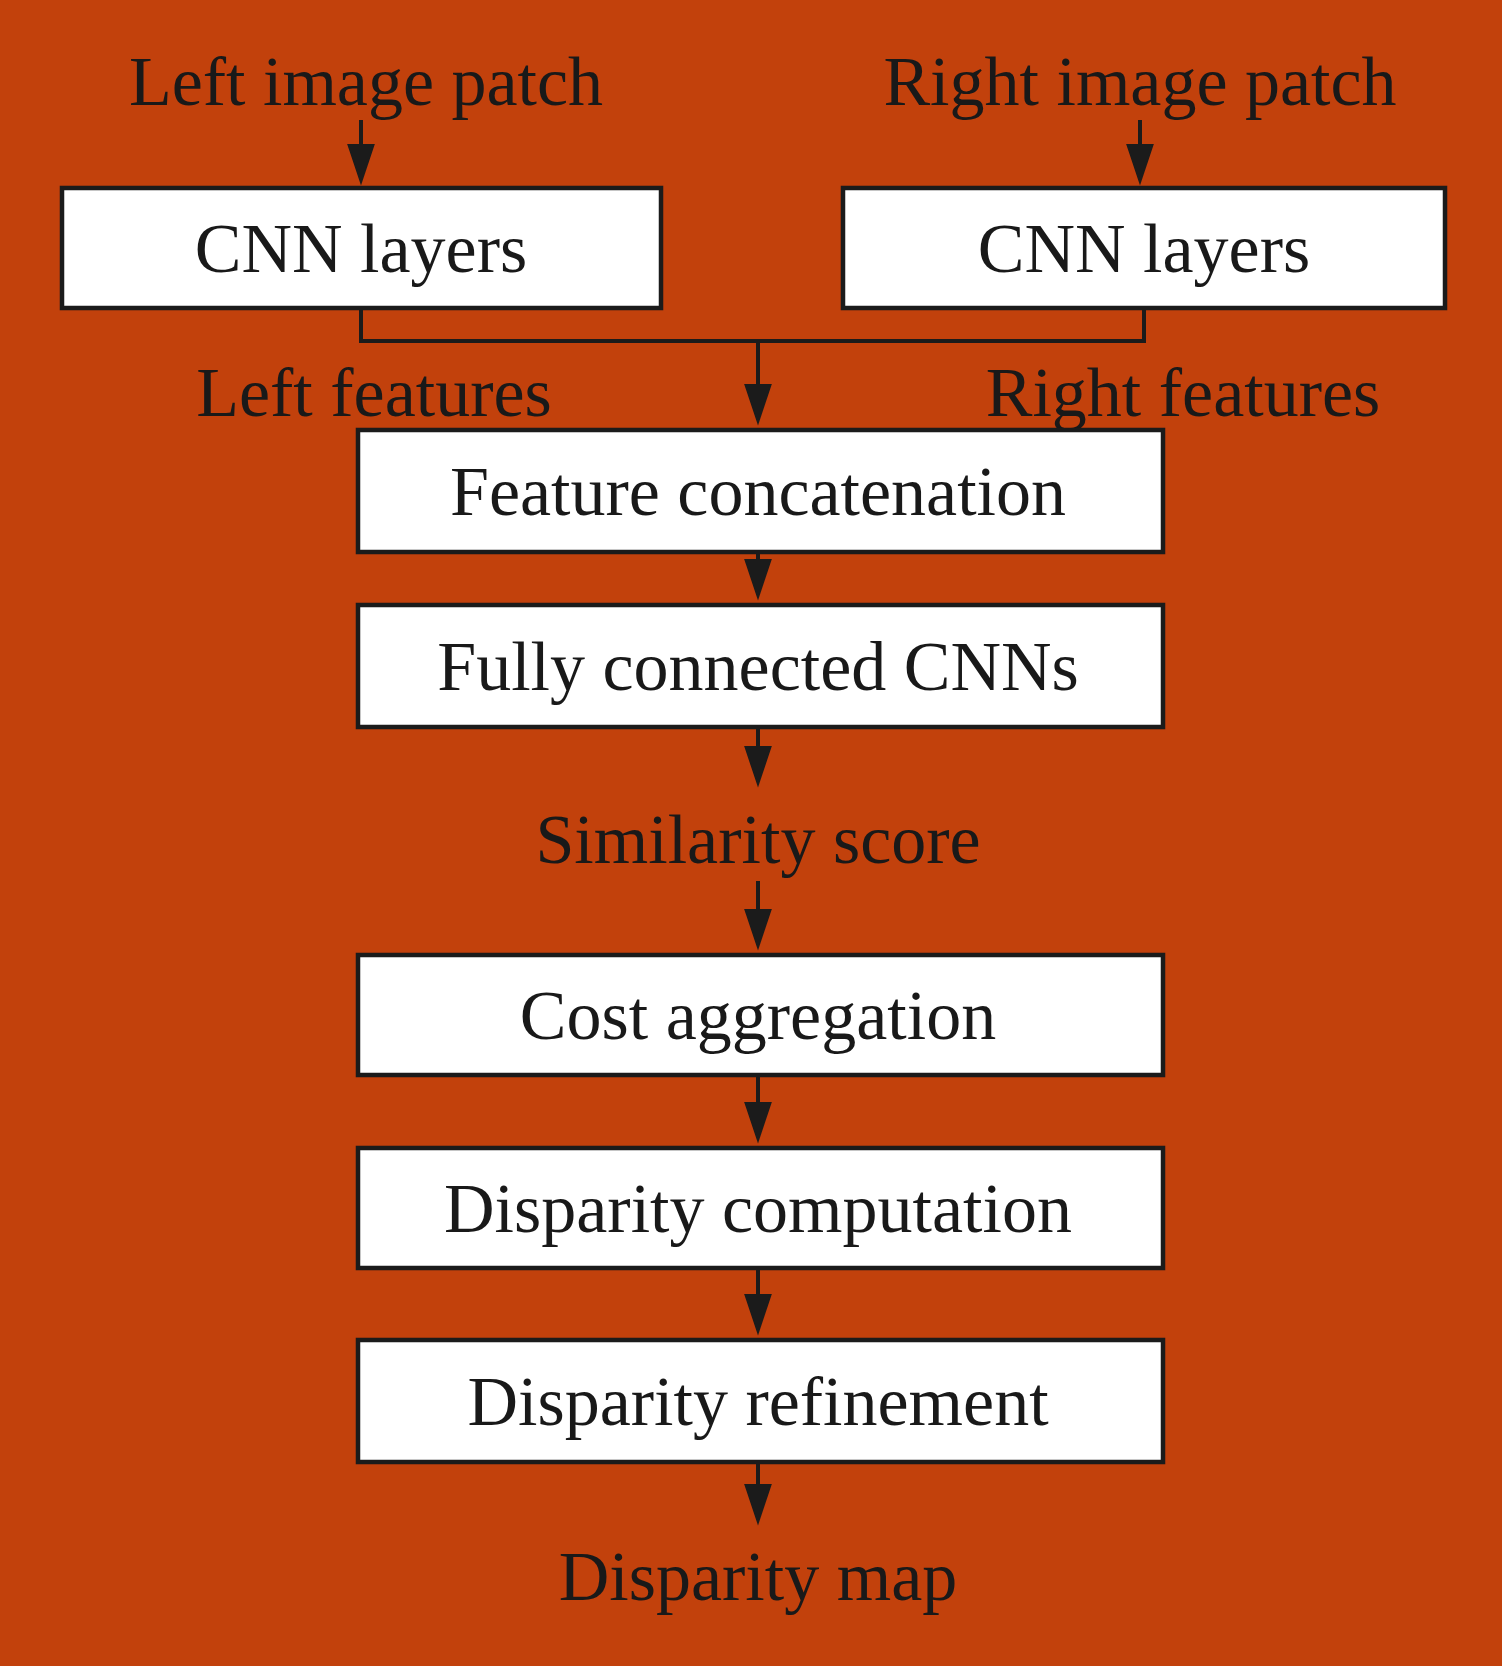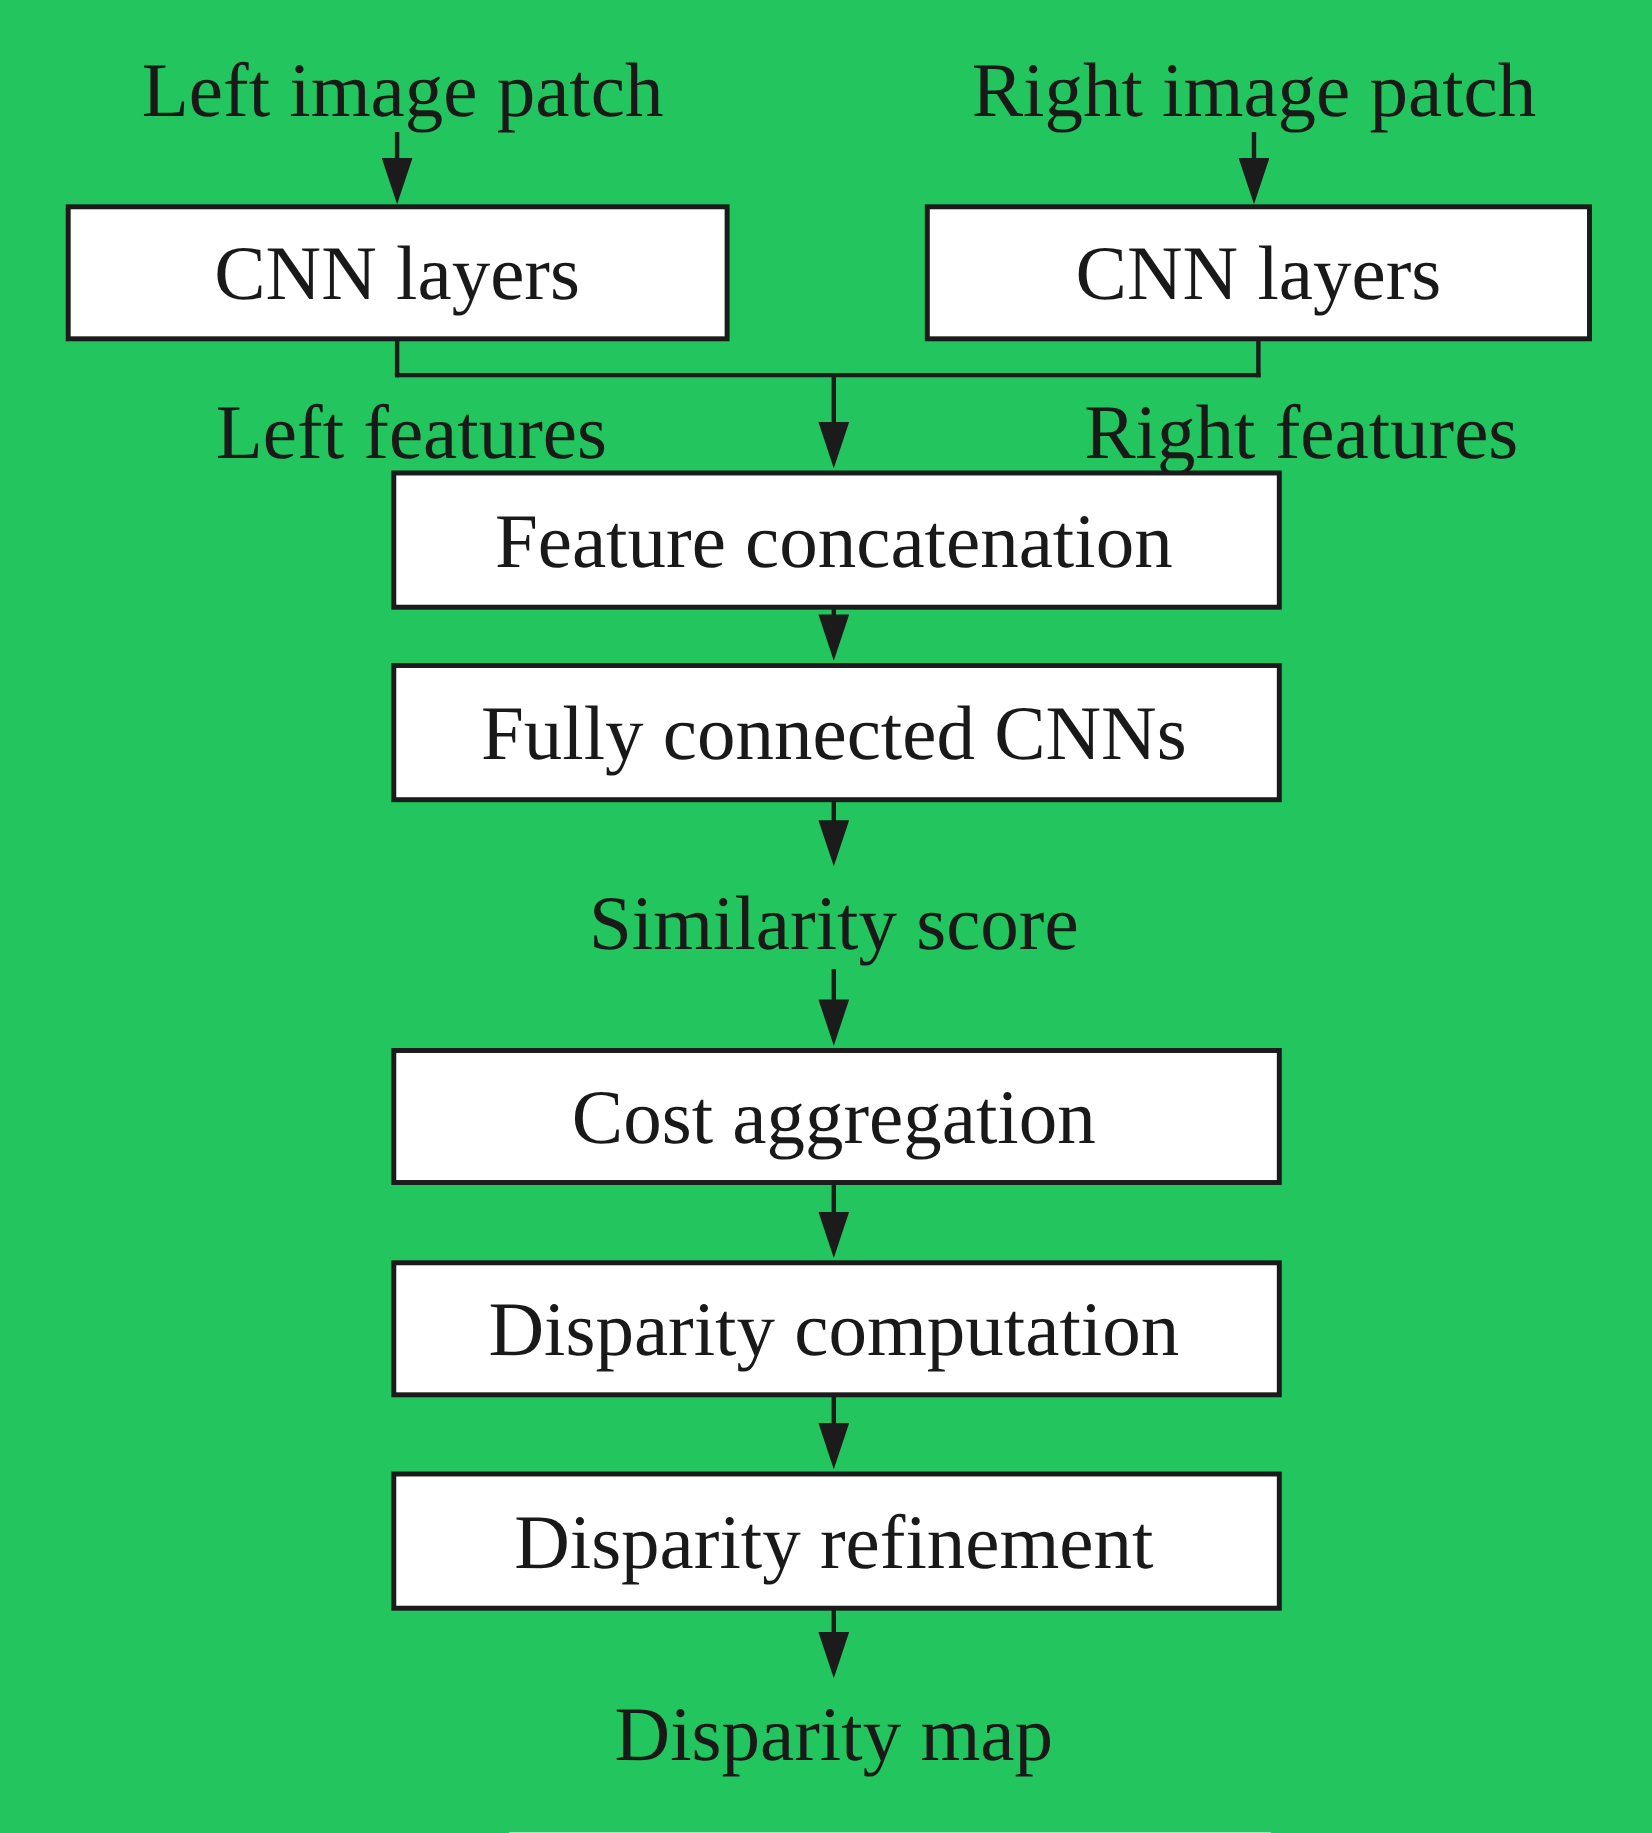--- a/index.html
+++ b/index.html
@@ -4,21 +4,21 @@
 <style>
   html, body {
     margin: 0;
     padding: 0;
     background: #ffffff;
   }
   .stage {
     position: relative;
     width: 1502px;
     height: 1666px;
-    background: #22c55e;
+    background: #c2410c;
     overflow: hidden;
   }
   svg { display: block; }
   .node-box {
     fill: #ffffff;
     stroke: #1b1b1b;
     stroke-width: 4.5;
   }
   .flow-line {
     stroke: #1b1b1b;

